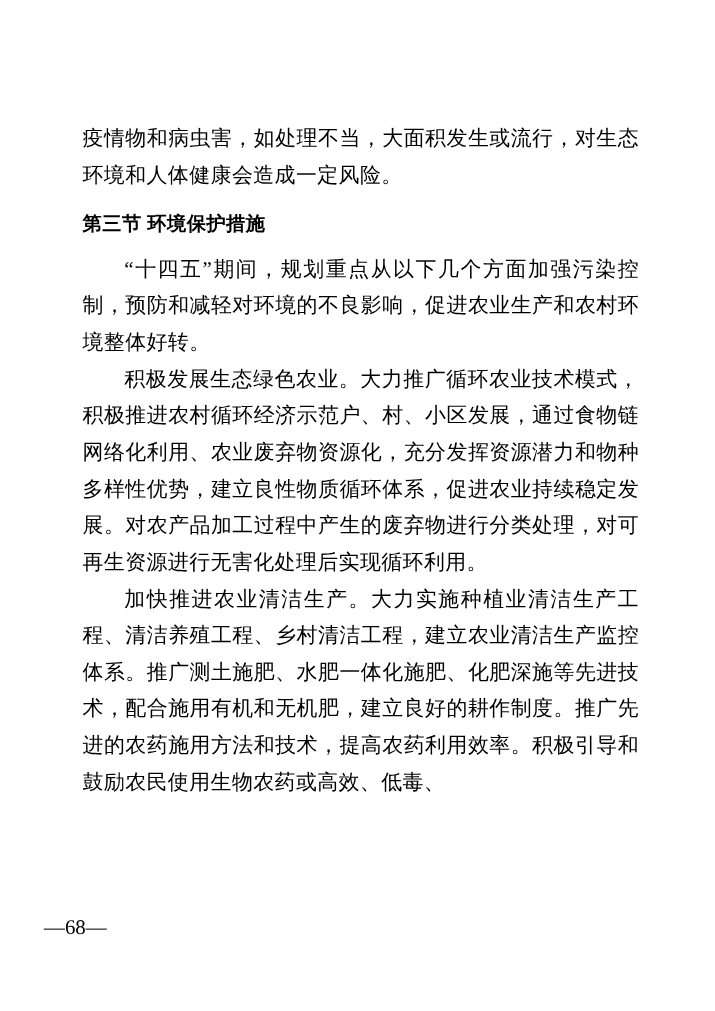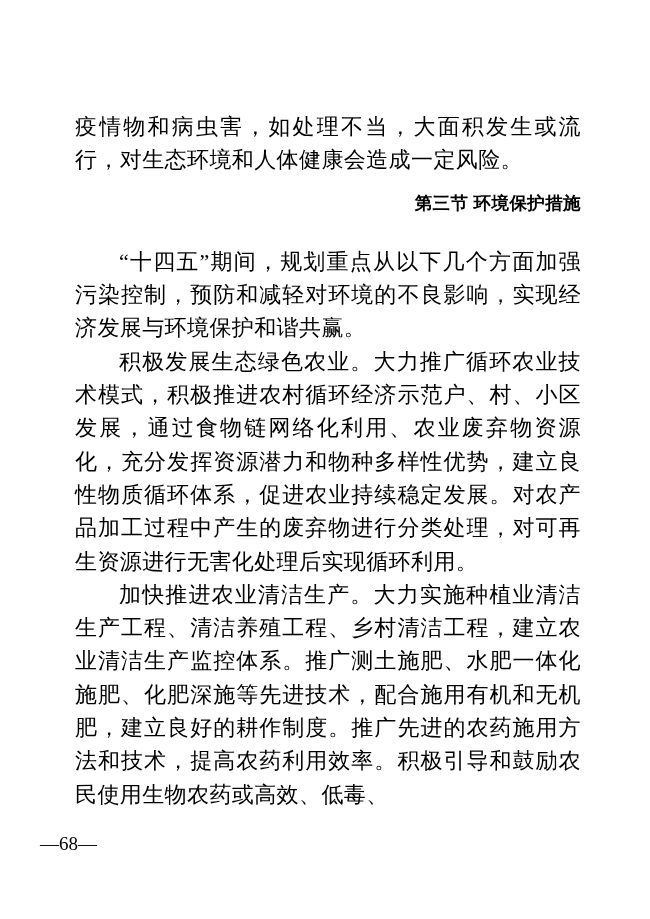--- a/index.html
+++ b/index.html
@@ -17,41 +17,41 @@
     inset: 0;
     background: #ffffff;
   }
   .doc-body {
     position: absolute;
     left: 75px;
     top: 110px;
     width: 506px;
   }
   .para {
-    font-size: 22px;
+    font-size: 19px;
     line-height: 33.3px;
     text-align: justify;
     letter-spacing: 0.4px;
     margin: 0;
     word-break: break-all;
   }
   .para.indent { text-indent: 2em; }
   .lead {
     font-family: "Liberation Sans", "DejaVu Sans", sans-serif;
     font-weight: normal;
     margin-top: 28px;
   }
   .heading {
     font-family: "Liberation Sans", "DejaVu Sans", sans-serif;
     font-weight: bold;
     font-size: 17.5px;
     line-height: 33.3px;
-    text-align: right;
+    text-align: left;
     letter-spacing: 0.4px;
-    margin: 10px 0 25px 0;
+    margin: 10px 0 9px 0;
   }
   .page-number {
     position: absolute;
     left: 40px;
     top: 834px;
     font-size: 19px;
     line-height: 20px;
     letter-spacing: 0;
   }
 </style>
@@ -59,21 +59,21 @@
 <body>
 
 <div class="page">
   <div class="doc-body">
 
     <p class="para">疫情物和病虫害，如处理不当，大面积发生或流行，对生态环境和人体健康会造成一定风险。</p>
 
 
     <h3 class="heading">第三节 环境保护措施</h3>
 
-    <p class="para indent">“十四五”期间，规划重点从以下几个方面加强污染控制，预防和减轻对环境的不良影响，实现经济发展与环境保护和谐共赢。</p>
+    <p class="para indent">“十四五”期间，规划重点从以下几个方面加强污染控制，预防和减轻对环境的不良影响，促进农业生产和农村环境整体好转。</p>
 
     <p class="para indent"><b class="lead">积极发展生态绿色农业。</b><span>大力推广循环农业技术模式，积极推进农村循环经济示范户、村、小区发展，通过食物链网络化利用、农业废弃物资源化，充分发挥资源潜力和物种多样性优势，建立良性物质循环体系，促进农业持续稳定发展。对农产品加工过程中产生的废弃物进行分类处理，对可再生资源进行无害化处理后实现循环利用。</span></p>
 
     <p class="para indent"><b class="lead">加快推进农业清洁生产。</b><span>大力实施种植业清洁生产工程、清洁养殖工程、乡村清洁工程，建立农业清洁生产监控体系。推广测土施肥、水肥一体化施肥、化肥深施等先进技术，配合施用有机和无机肥，建立良好的耕作制度。推广先进的农药施用方法和技术，提高农药利用效率。积极引导和鼓励农民使用生物农药或高效、低毒、</span></p>
 
   </div>
 
   <div class="page-number">—68—</div>
 </div>
 

